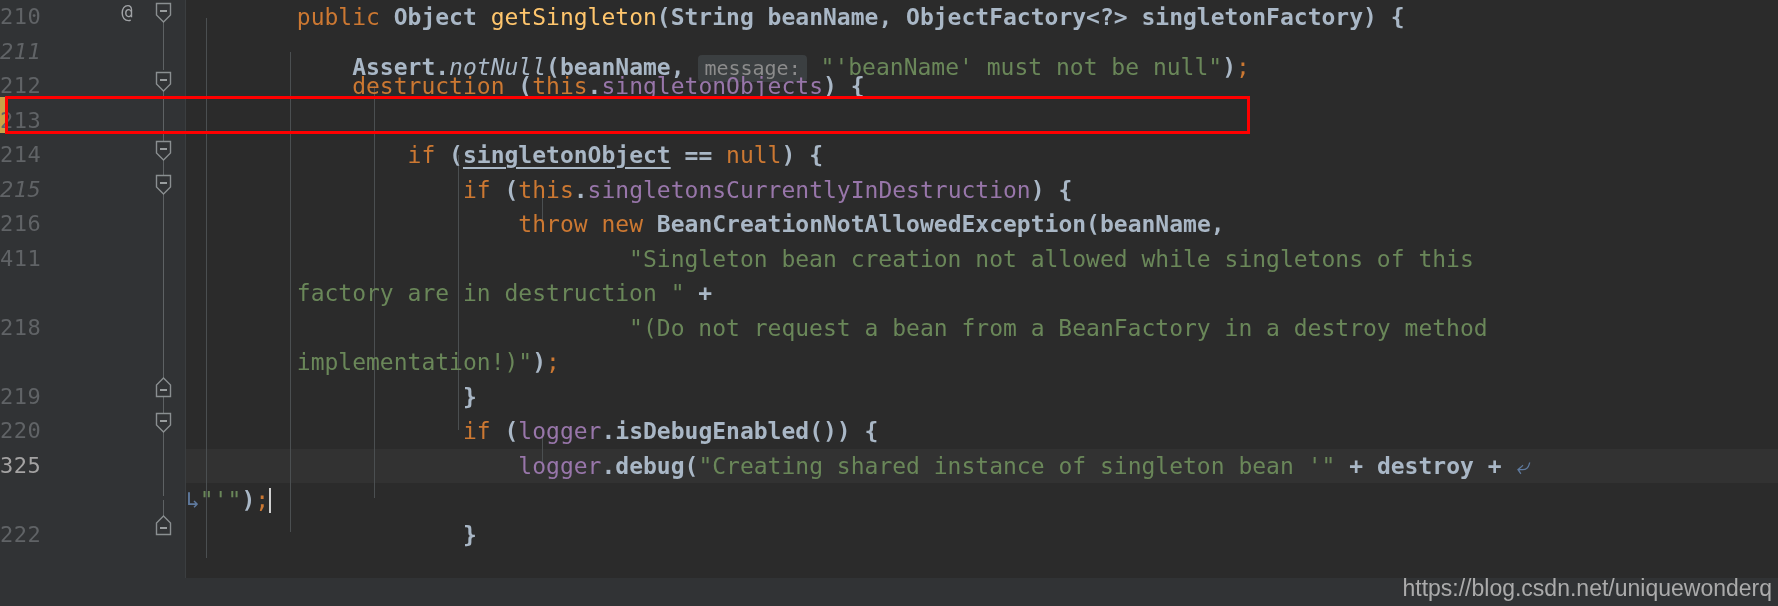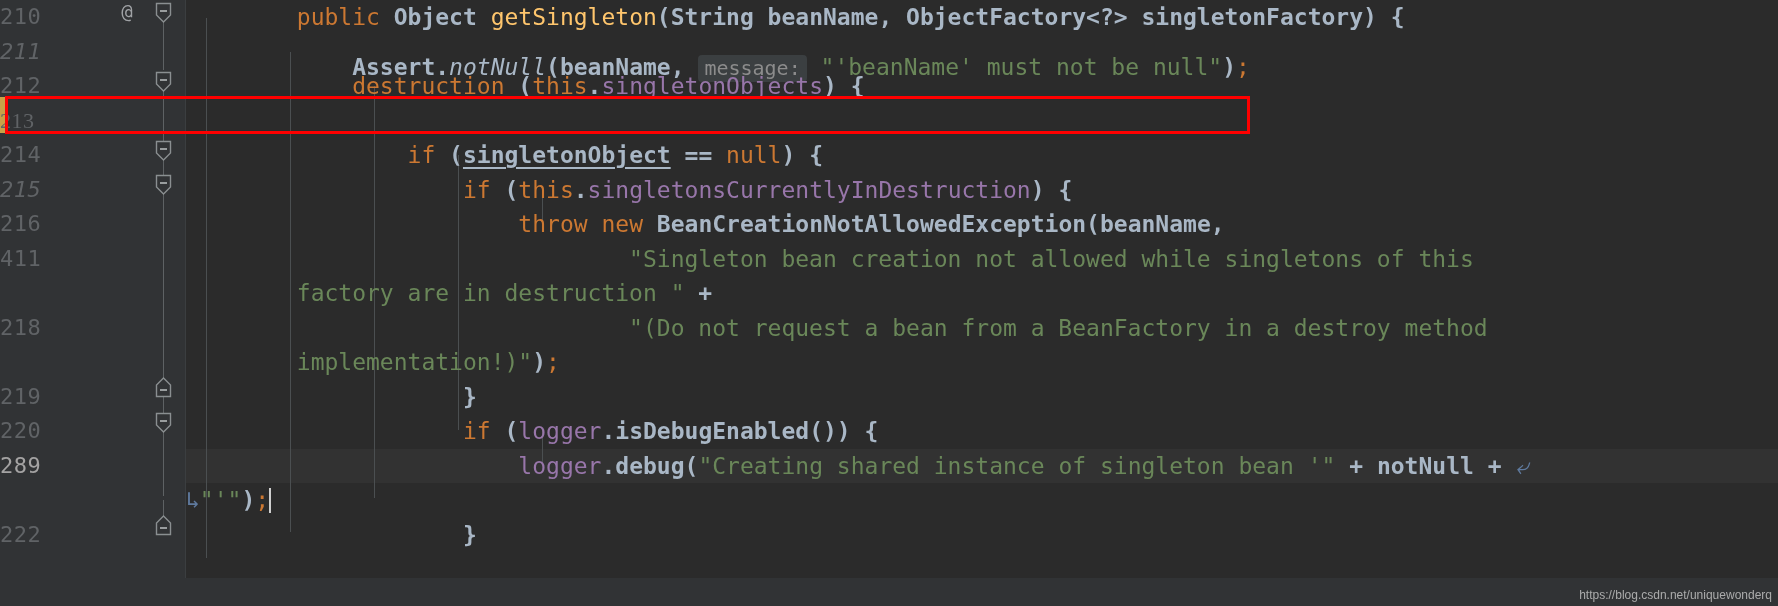--- a/index.html
+++ b/index.html
@@ -172,21 +172,21 @@
     pointer-events: none;
     box-sizing: border-box;
   }
 
   
   .watermark {
     position: absolute;
     right: 6px;
     bottom: 4px;
     font-family: "Liberation Sans", sans-serif;
-    font-size: 12px;
+    font-size: 23px;
     color: #b6b6b6;
     opacity: .92;
     letter-spacing: 0px;
     z-index: 7;
   }
 
   
   .bottom-strip {
     position: absolute;
     left: 0; bottom: 0;
@@ -203,29 +203,29 @@
   <div class="curline-band" style="top:448.5px;"></div>
 
   <div class="gutter">
     <div class="gutter-changebar">
       <div class="change-mark" style="top:97px;height:36px;"></div>
     </div>
 
     <div class="lineno" style="top:0px;">210</div>
     <div class="lineno" style="top:34.5px;font-style:italic;">211</div>
     <div class="lineno" style="top:69px;">212</div>
-    <div class="lineno" style="top:103.5px;font-family:Liberation Serif, serif;">213</div>
+    <div class="lineno" style="top:103.5px;">213</div>
     <div class="lineno" style="top:138px;">214</div>
     <div class="lineno" style="top:172.5px;font-style:italic;">215</div>
     <div class="lineno" style="top:207px;">216</div>
     <div class="lineno" style="top:241.5px;">411</div>
     <div class="lineno" style="top:310.5px;">218</div>
     <div class="lineno" style="top:379.5px;">219</div>
     <div class="lineno" style="top:414px;">220</div>
-    <div class="lineno current" style="top:448.5px;">289</div>
+    <div class="lineno current" style="top:448.5px;">325</div>
     <div class="lineno" style="top:517.5px;">222</div>
 
     <div class="ovr-icon" style="left:116px; top:0px;">@</div>
 
     <div class="fold-rail" style="top:18px;height:52px;"></div>
     <div class="fold-rail" style="top:88px;height:408px;"></div>
     <div class="fold-rail" style="top:500px;height:24px;"></div>
 
     <div class="fold-mark" style="top:2px;">
       <svg width="17" height="22" viewBox="0 0 17 22">
@@ -312,21 +312,21 @@
     <div class="row" style="top:310.5px;"><span class="cls">                                </span><span class="str">"(Do not request a bean from a BeanFactory in a destroy method</span></div>
     <div class="row" style="top:345px;"><span class="cls">        </span><span class="str">implementation!)"</span><span class="cls">)</span><span class="semi">;</span></div>
 
     
     <div class="row" style="top:379.5px;"><span class="cls">                    }</span></div>
 
     
     <div class="row" style="top:414px;"><span class="cls">                    </span><span class="kw">if</span><span class="cls"> (</span><span class="fld">logger</span><span class="cls">.isDebugEnabled()) {</span></div>
 
     
-    <div class="row" style="top:448.5px;"><span class="cls">                        </span><span class="fld">logger</span><span class="cls">.debug(</span><span class="str">"Creating shared instance of singleton bean '"</span><span class="cls"> + notNull + </span><span class="wrap">⤶</span></div>
+    <div class="row" style="top:448.5px;"><span class="cls">                        </span><span class="fld">logger</span><span class="cls">.debug(</span><span class="str">"Creating shared instance of singleton bean '"</span><span class="cls"> + destroy + </span><span class="wrap">⤶</span></div>
     <div class="row" style="top:483px;"><span class="wrap">↳</span><span class="str">"'"</span><span class="cls">)</span><span class="semi">;</span><span class="caret"></span></div>
 
     
     <div class="row" style="top:517.5px;"><span class="cls">                    }</span></div>
 
   </div>
 
   <div class="redbox" style="left:5px; top:96px; width:1245px; height:38px;"></div>
 
   <div class="bottom-strip"></div>

